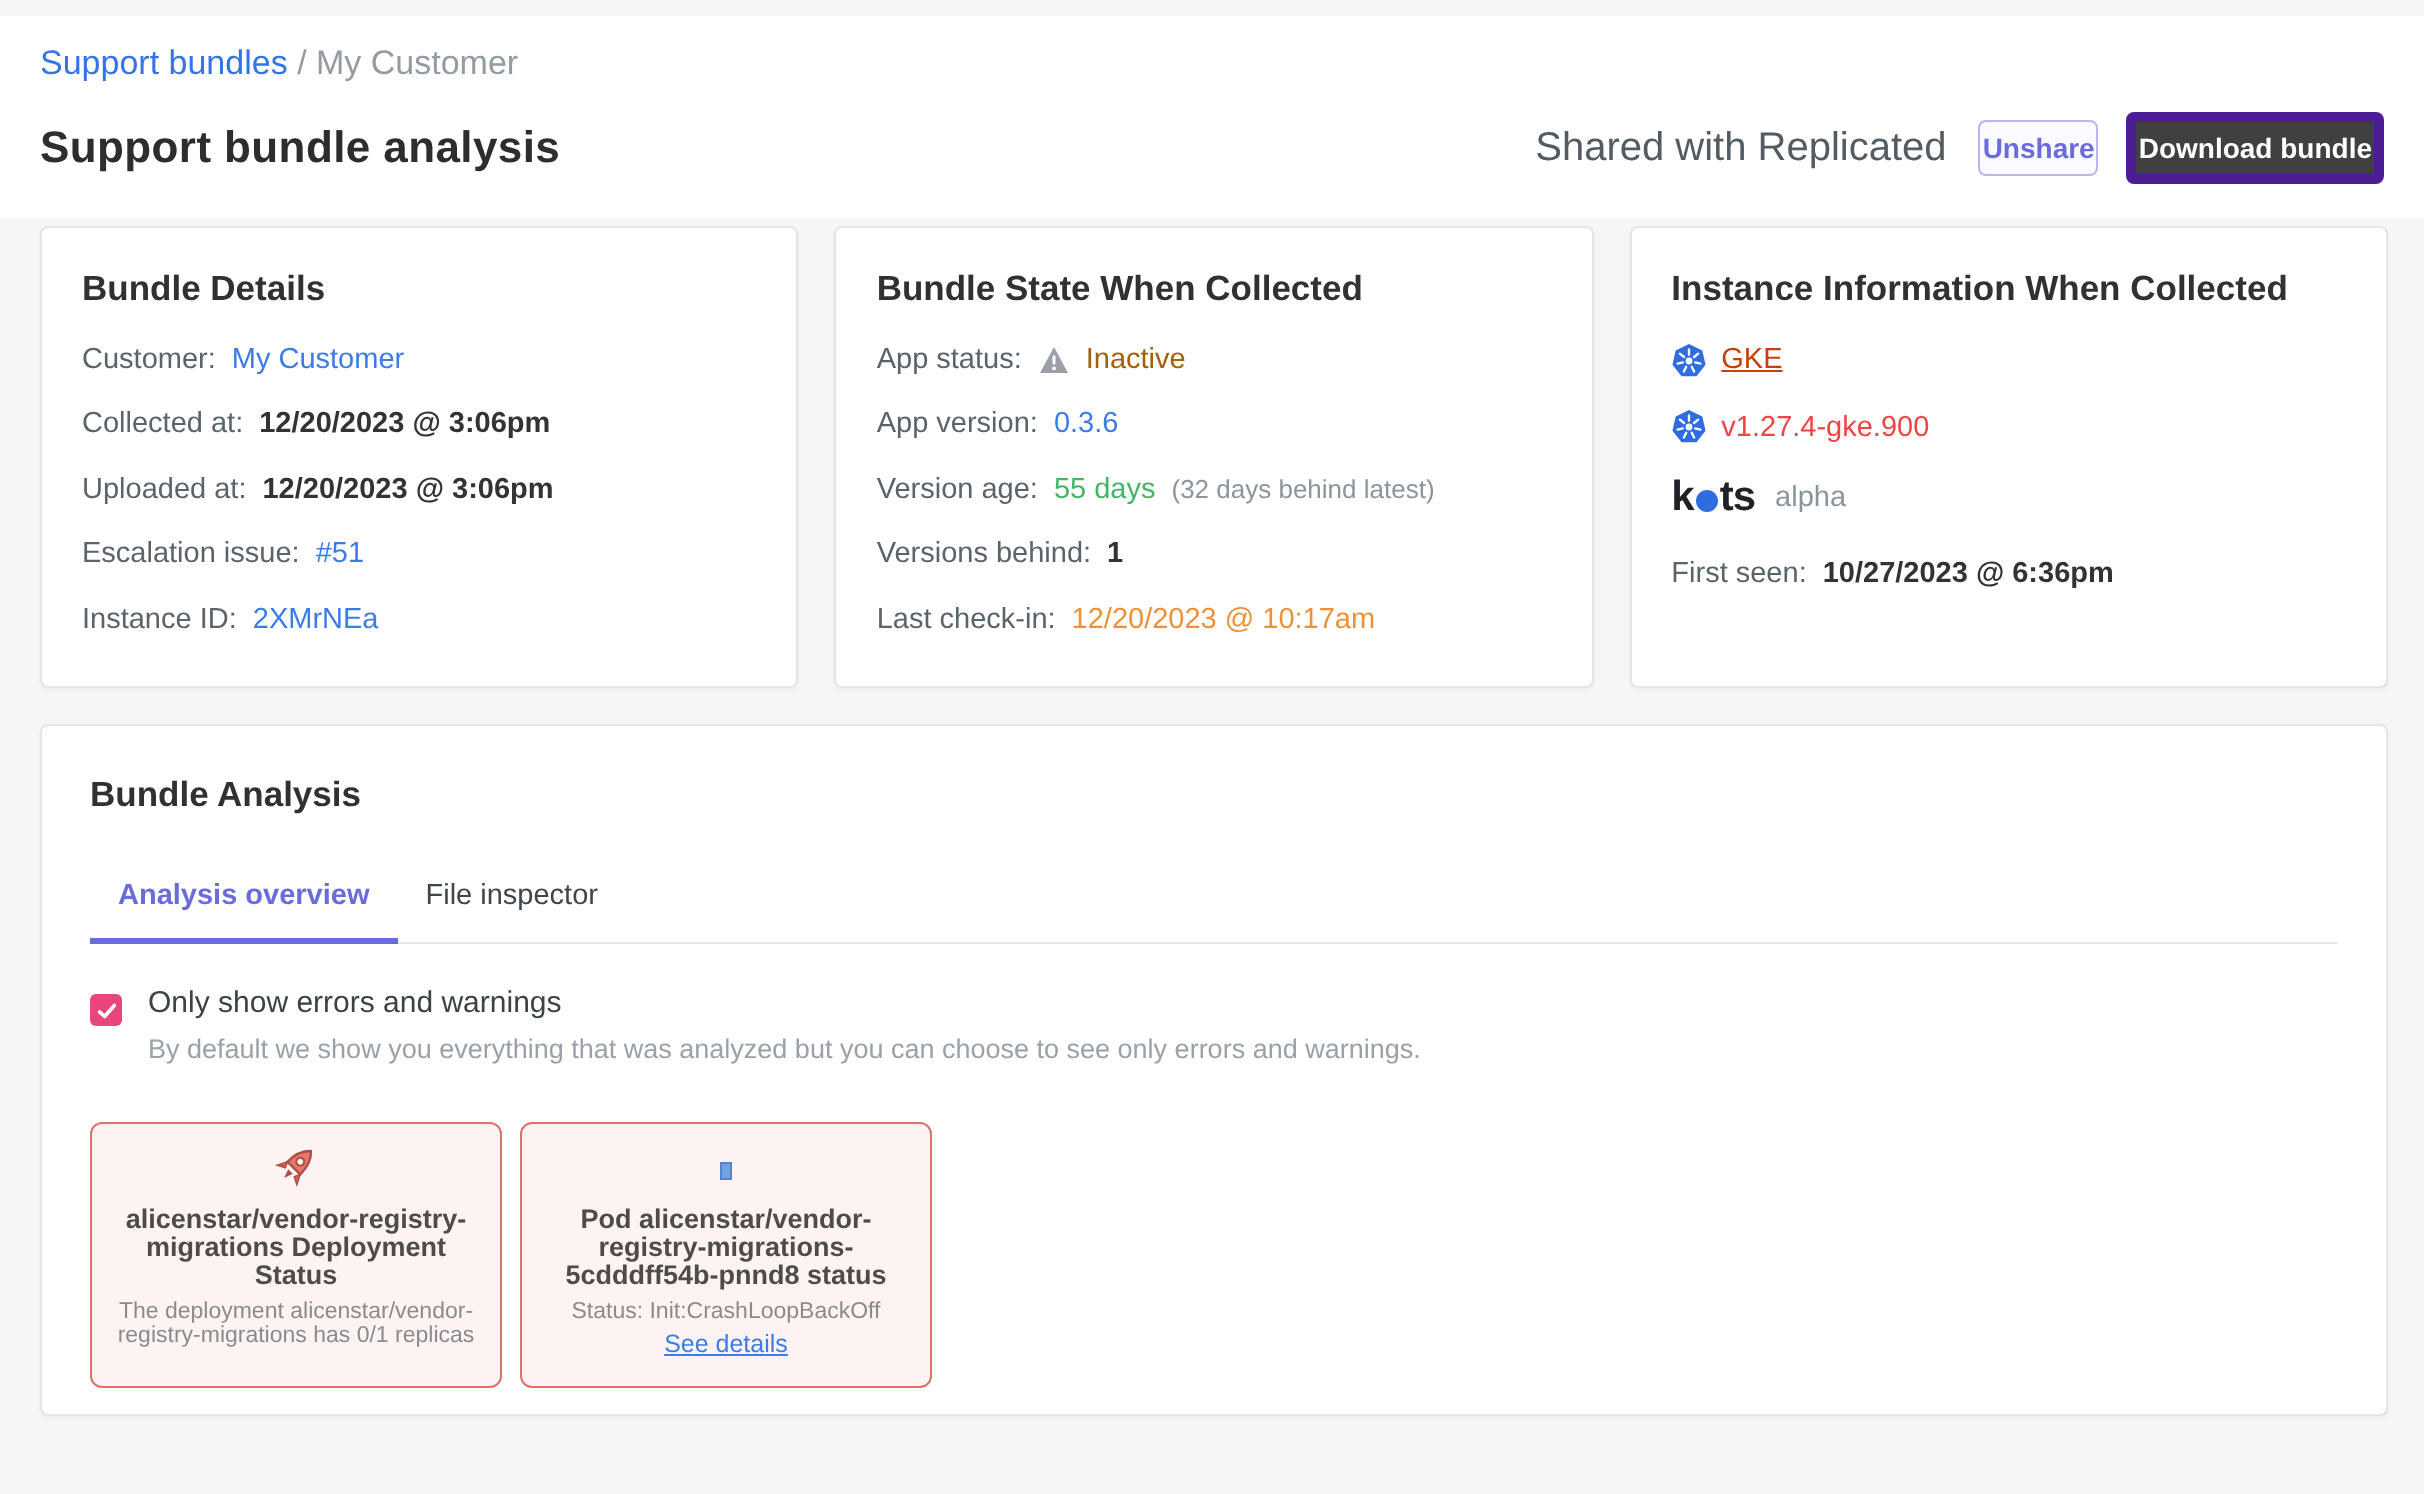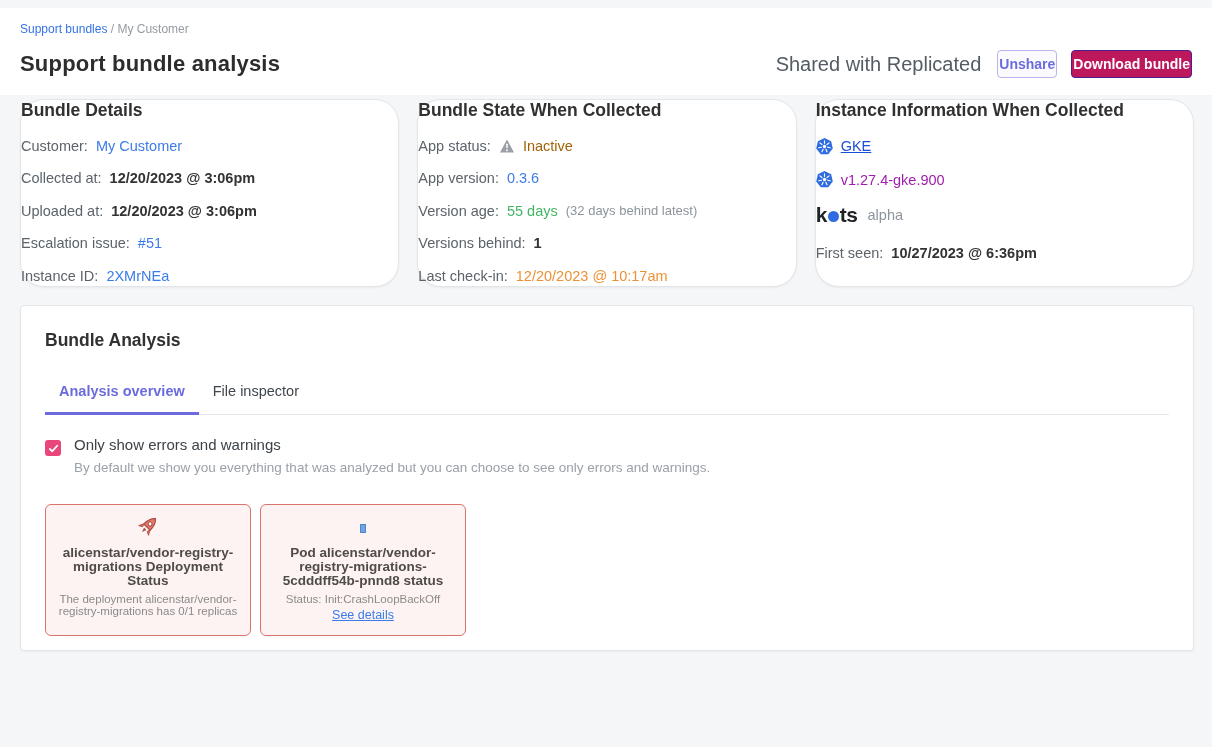--- a/index.html
+++ b/index.html
@@ -10,38 +10,38 @@
     color:#323232;
     overflow:hidden;
   }
 
   
   .header-band {
     margin-top:8px;
     background:#ffffff;
     padding:14px 20px 17px 20px;
   }
-  .breadcrumb { font-size:12px; margin-bottom:14px; }
+  .breadcrumb { font-size:17px; margin-bottom:14px; }
   .breadcrumb .crumb-link { color:#3573e8; cursor:pointer; }
   .breadcrumb .crumb-sep, .breadcrumb .crumb-current { color:#949ba3; }
   .title-row { display:flex; align-items:center; justify-content:space-between; }
   .page-title { font-size:22px; font-weight:800; color:#2d2d2d; letter-spacing:0.2px; }
   .title-actions { display:flex; align-items:center; gap:14px; }
   .shared-text { font-size:20px; color:#535b63; margin-right:2px; }
   .btn { font-family:Liberation Sans, sans-serif; font-size:14px; font-weight:700; border-radius:4px; cursor:pointer; padding:6px 1px; line-height:1;text-align:center; }
   .btn-outline { background:#fbfbff; border:1px solid #b7b7ee; color:#6b6bde; }
-  .btn-primary { background:#be185d; border:1px solid #4c1d95; color:#ffffff; }
+  .btn-primary { background:#404040; border:5px solid #4c1d95; color:#ffffff; }
 
   
   .cards-row { display:flex; gap:18px; margin:4px 18px 0 20px; align-items:stretch; }
   .card {
     background:#fff; border:1px solid #e3e6e9; border-radius:4px;
     box-shadow:0 1px 2px rgba(0,0,0,0.05);
   }
-  .info-card { flex:1; height:188px;border-radius:24px; }
+  .info-card { flex:1; padding:20px; height:231px; }
   .card-title { font-size:17.5px; font-weight:700; color:#313131; margin-bottom:2px; }
   .info-row { display:flex; align-items:center; margin-top:16.5px; font-size:14.5px; }
   .info-label { color:#5b636b; margin-right:8px; white-space:nowrap; }
   .info-value { color:#333; font-weight:700; }
   .info-link { color:#3b7ce8; cursor:pointer; }
   .muted-value { color:#a16207; }
   .green-value { color:#44b467; }
   .orange-value { color:#ee9036; }
   .note-text { color:#8c949c; font-size:13px; margin-left:8px; }
   .icon-gap { margin-right:8px; display:inline-flex; }
@@ -169,39 +169,39 @@
               <line x1="8" y1="5" x2="8" y2="2.6"></line>
               <line x1="10.35" y1="6.13" x2="12.3" y2="4.57"></line>
               <line x1="10.92" y1="8.67" x2="13.36" y2="9.22"></line>
               <line x1="9.3" y1="10.7" x2="10.39" y2="12.96"></line>
               <line x1="6.7" y1="10.7" x2="5.61" y2="12.96"></line>
               <line x1="5.08" y1="8.67" x2="2.64" y2="9.22"></line>
               <line x1="5.65" y1="6.13" x2="3.7" y2="4.57"></line>
             </g>
           </svg>
       </span>
-      <span style="color:#1d4ed8;text-decoration:underline;">GKE</span>
+      <span style="color:#c2410c;text-decoration:underline;">GKE</span>
     </div>
     <div class="info-row">
       <span class="icon-gap">
         <svg class="k8s-icon" viewBox="0 0 16 16">
             <polygon points="8,0 14.25,3 15.8,9.8 11.5,15.2 4.5,15.2 0.2,9.8 1.75,3" fill="#2f6ce0"></polygon>
             <circle cx="8" cy="8" r="1.6" fill="#fff"></circle>
             <g stroke="#fff" stroke-width="1.1" stroke-linecap="round">
               <line x1="8" y1="5" x2="8" y2="2.6"></line>
               <line x1="10.35" y1="6.13" x2="12.3" y2="4.57"></line>
               <line x1="10.92" y1="8.67" x2="13.36" y2="9.22"></line>
               <line x1="9.3" y1="10.7" x2="10.39" y2="12.96"></line>
               <line x1="6.7" y1="10.7" x2="5.61" y2="12.96"></line>
               <line x1="5.08" y1="8.67" x2="2.64" y2="9.22"></line>
               <line x1="5.65" y1="6.13" x2="3.7" y2="4.57"></line>
             </g>
           </svg>
       </span>
-      <span style="color:#a21caf;text-align:center;">v1.27.4-gke.900</span>
+      <span style="color:#ef4444;text-align:center;">v1.27.4-gke.900</span>
     </div>
     <div class="info-row" style="margin-top:15px;">
       <span class="kots-wordmark">
           <span>k</span>
           <span class="kots-dot"></span>
           <span>ts</span>
         </span>
       <span class="kots-channel">alpha</span>
     </div>
     <div class="info-row" style="margin-top:18px;">

